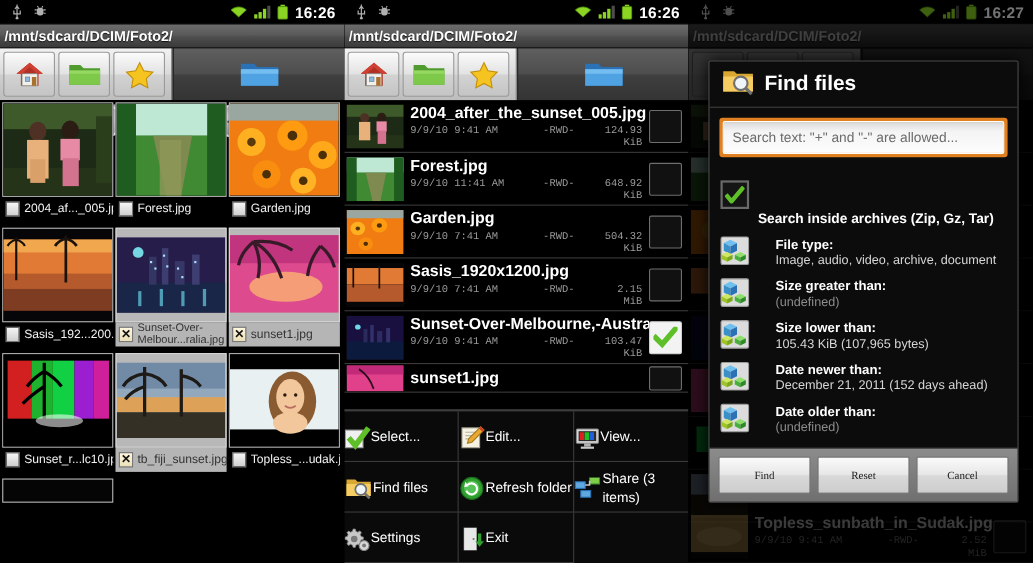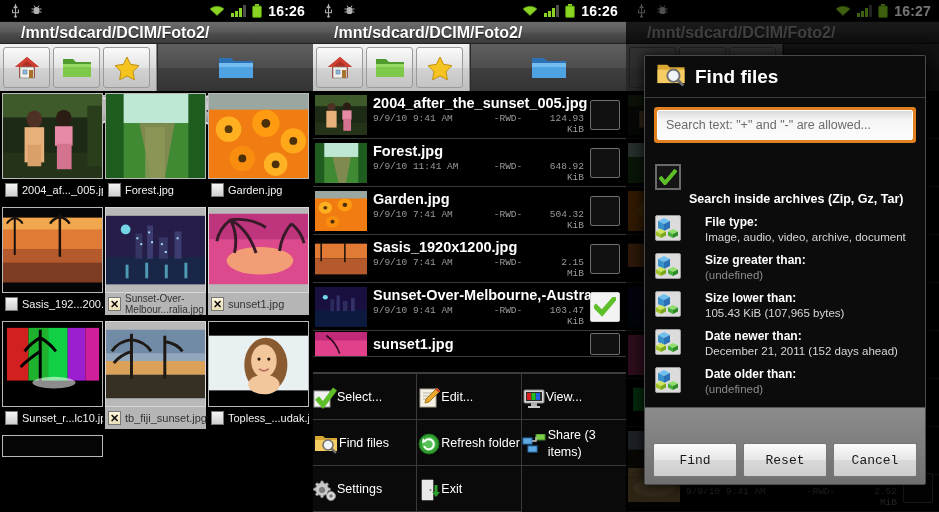--- a/index.html
+++ b/index.html
@@ -21,22 +21,22 @@
   }
   .sb-left { display:flex; align-items:center; gap:9px; padding-left:6px; }
   .sb-right { margin-left:auto; display:flex; align-items:center; gap:6px; padding-right:4px; }
   .sb-clock { color:#fff; font-size:14px; font-weight:bold; letter-spacing:0.2px; }
   .ico-usb, .ico-bug { opacity:.85; }
 
   
   .pathbar {
     height:22px;
     background:linear-gradient(to bottom,#6d6d6d 0%,#5a5a5a 45%,#4e4e4e 55%,#3a3a3a 100%);
-    color:#fff; font-size:16px; font-weight:bold;
-    display:flex; align-items:center; padding-left:21px;
+    color:#fff; font-size:13px; font-weight:bold;
+    display:flex; align-items:center; padding-left:4px;
     text-shadow:0 1px 1px rgba(0,0,0,.8);
     border-bottom:1px solid #222;
     white-space:nowrap; overflow:hidden;
   }
 
   
   .toolbar { height:47px; display:flex; background:#121212; }
   .tb-left {
     display:flex; align-items:center; gap:3px; padding:2px 3px;
     background:linear-gradient(to bottom,#f2f2f2 0%,#dadada 50%,#cfcfcf 51%,#bdbdbd 100%);
@@ -156,23 +156,22 @@
   .ot .t2 { color:#d6d6d6; font-size:11.5px; line-height:15px; }
   .ot .t2.und { color:#8c8c8c; }
   .dlg-foot {
     display:flex; gap:6px; padding:7px 8px;
     background:linear-gradient(to bottom,#8c8c8c,#6f6f6f);
     border-top:1px solid #555;
   }
   .dbtn {
     flex:1; height:34px; border:1px solid #777; border-radius:2px;
     background:linear-gradient(to bottom,#fbfbfb,#e6e6e6 50%,#d9d9d9 51%,#cdcdcd);
-    color:#1a1a1a; font-size:13px; display:flex; align-items:center; justify-content:center;
-    font-family:Liberation Mono, monospace;
-    margin-top:28px;
+    color:#1a1a1a; font-size:10px; display:flex; align-items:center; justify-content:center;
+    font-family:Liberation Serif, serif;
   }
 
   
   .p3dim { position:absolute; inset:0; background:rgba(0,0,0,.55); }
   .p3row { opacity:.45; }
 </style>
 </head>
 <body>
 
 <div class="screen">

